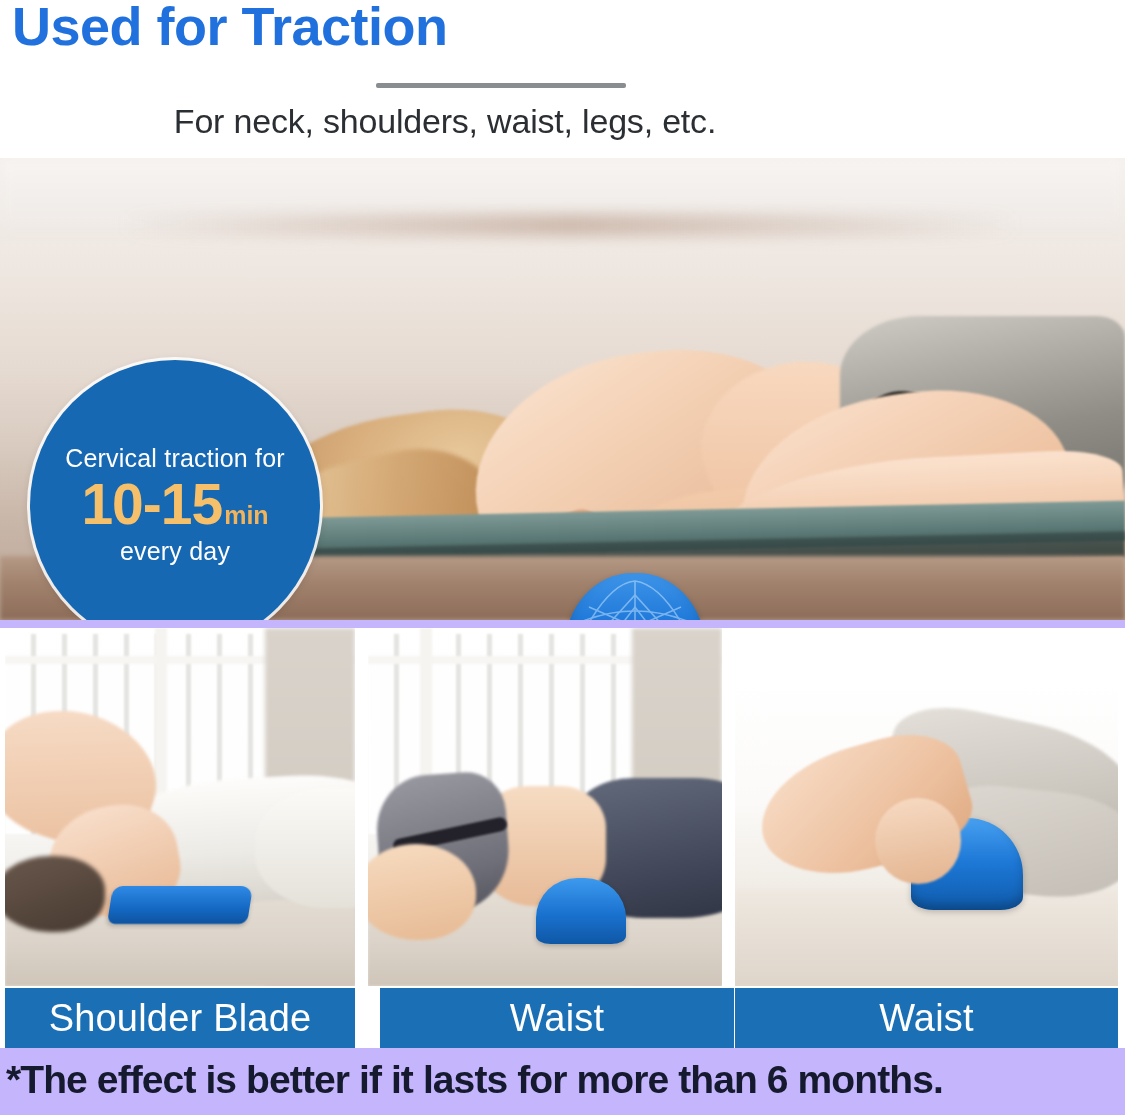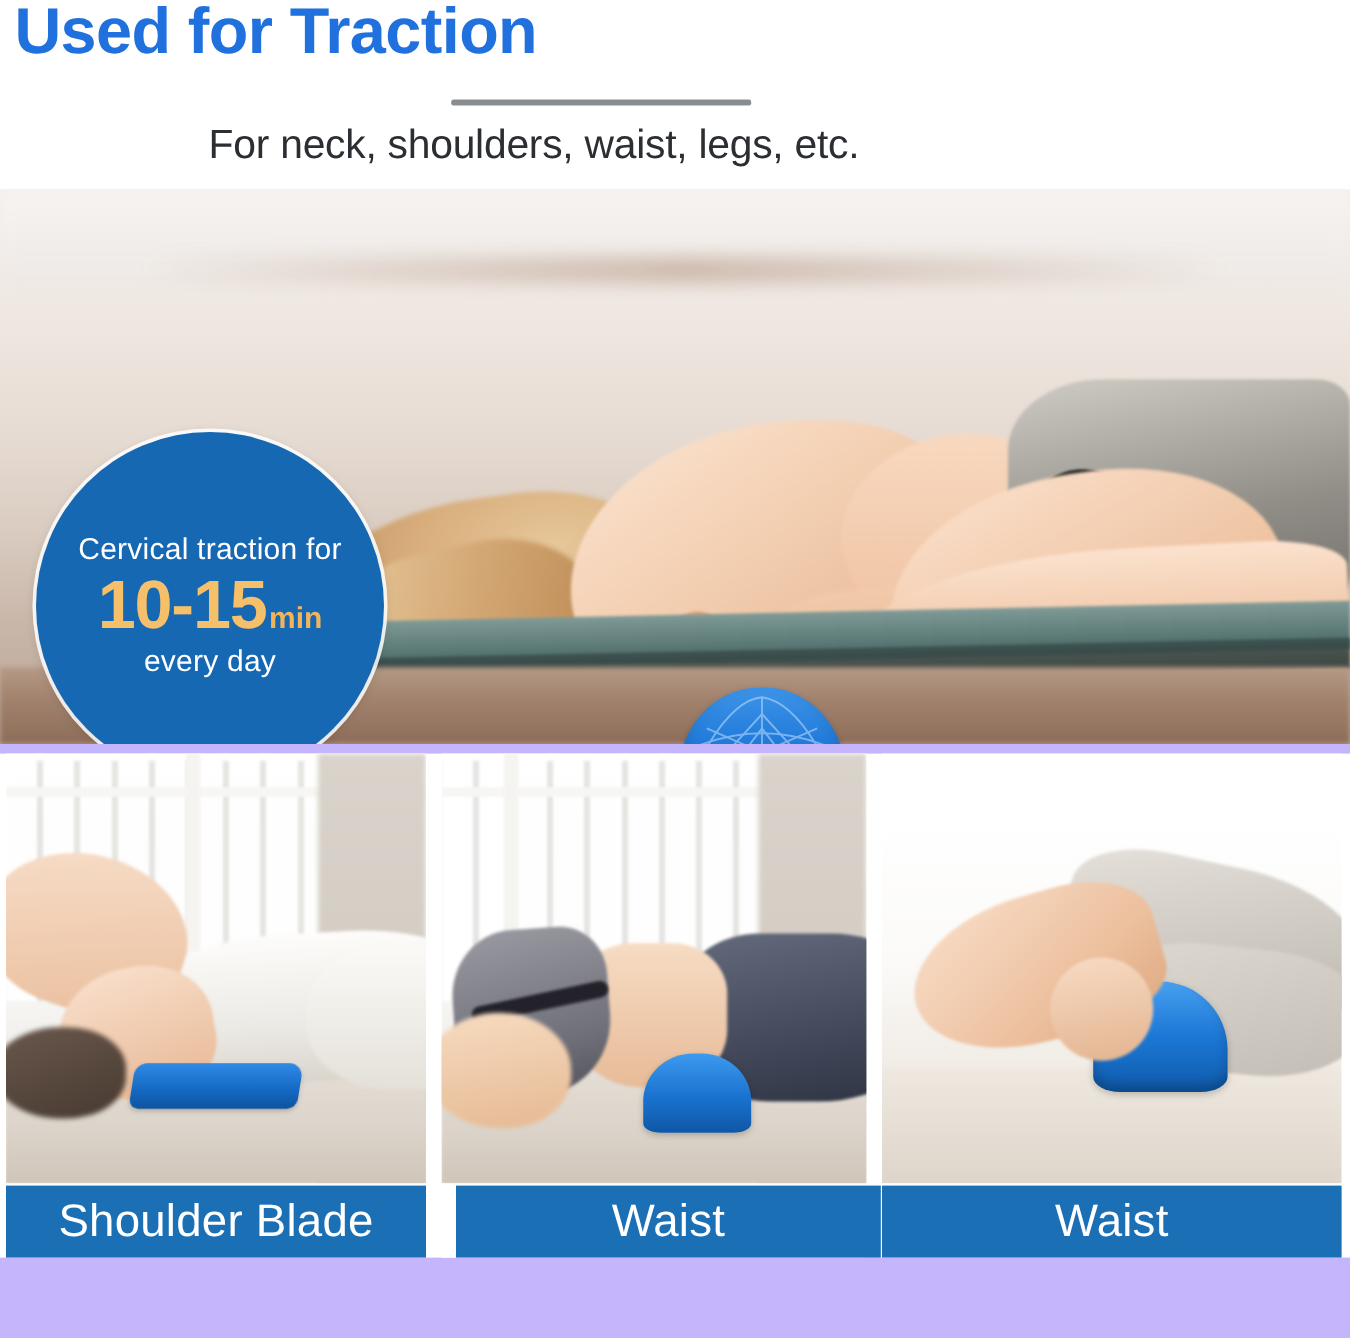--- a/index.html
+++ b/index.html
@@ -318,14 +318,15 @@
     </div>
 
   </div>
 
   <div class="barrow">
     <div class="bar b1">Shoulder Blade</div>
     <div class="bar b2">Waist</div>
     <div class="bar b3">Waist</div>
   </div>
 
+  <div class="footer">*The effect is better if it lasts for more than 6 months.</div>
 
 </div>
 
 </body></html>

